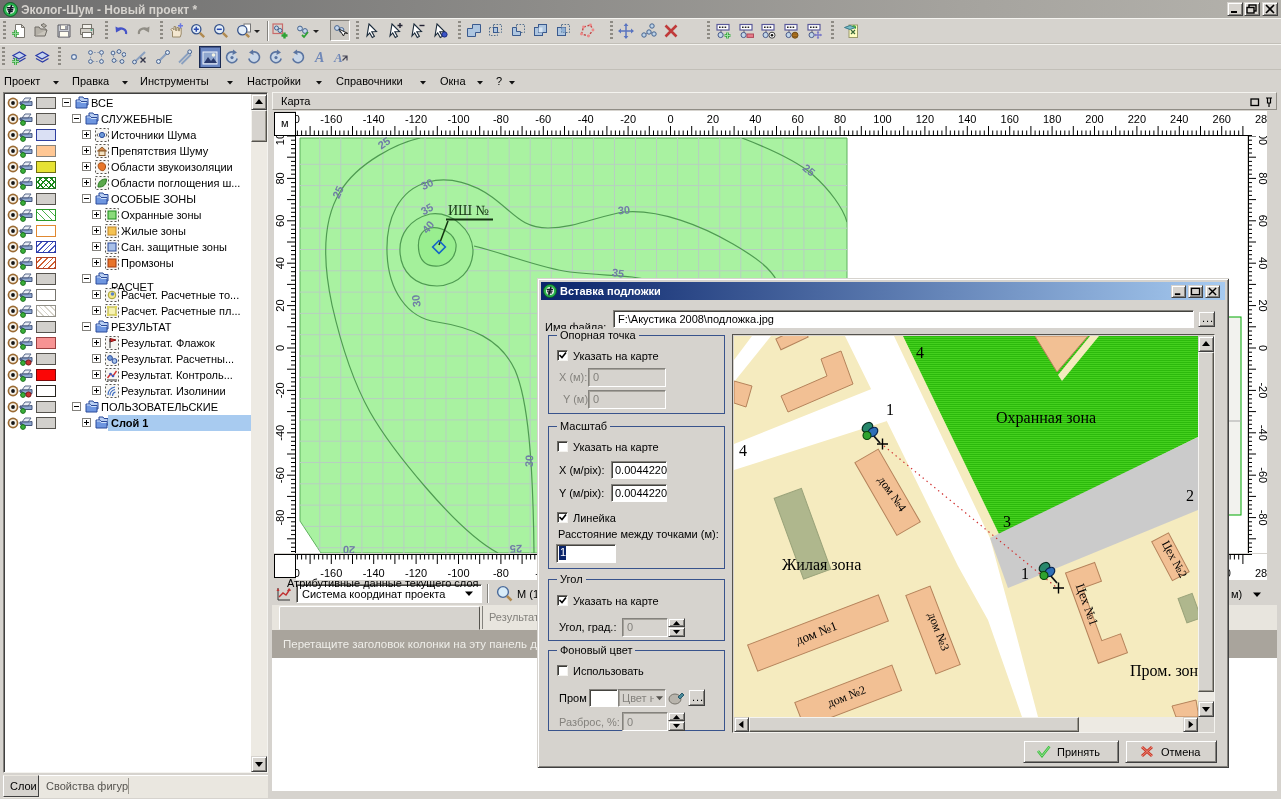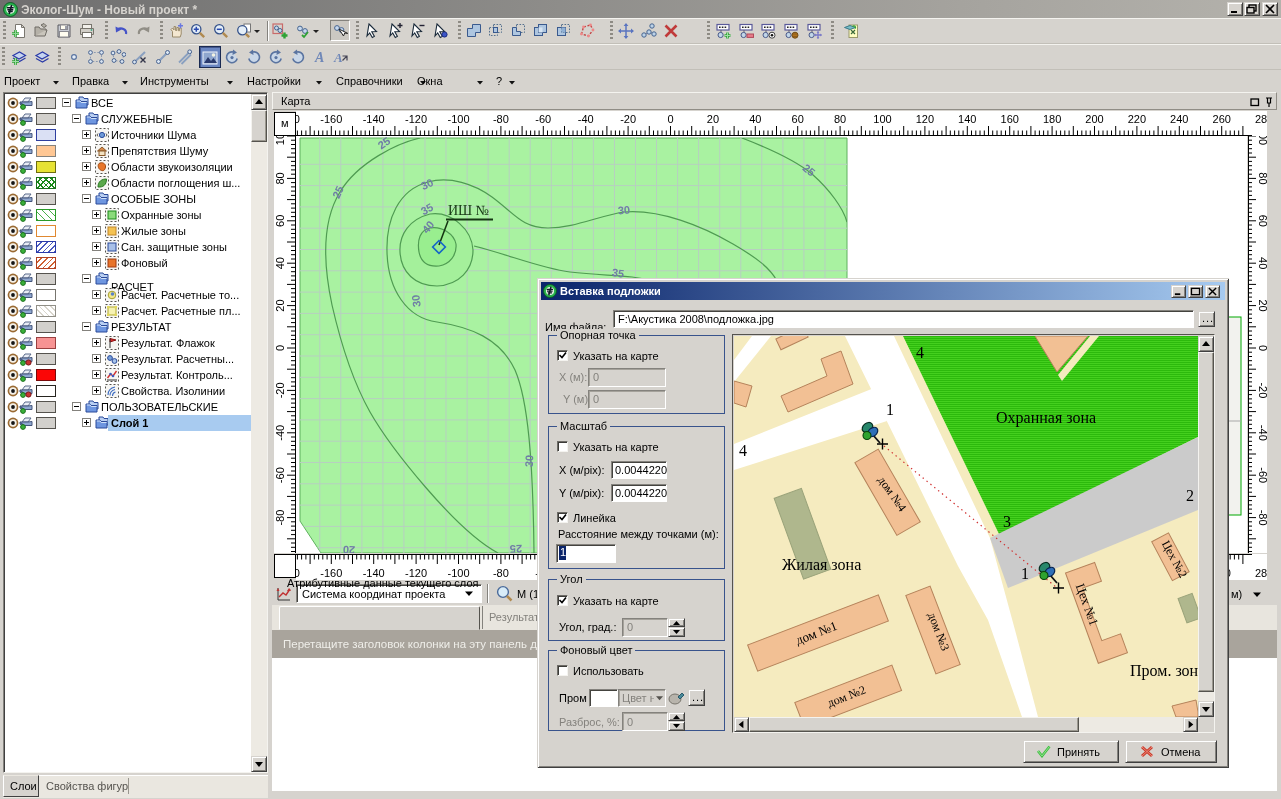--- a/index.html
+++ b/index.html
@@ -322,21 +322,21 @@
     <path d="M1 1l3 3.4L7 1z" fill="#111"></path>
   </svg>
 <div class="abs" style="left:247px;top:75px">Настройки</div>
 <svg class="abs" style="left:315px;top:80px" width="8" height="6" viewBox="0 0 8 6">
     <path d="M1 1l3 3.4L7 1z" fill="#111"></path>
   </svg>
 <div class="abs" style="left:336px;top:75px">Справочники</div>
 <svg class="abs" style="left:419px;top:80px" width="8" height="6" viewBox="0 0 8 6">
     <path d="M1 1l3 3.4L7 1z" fill="#111"></path>
   </svg>
-<div class="abs" style="left:417px;top:75px">Окна</div>
+<div class="abs" style="left:440px;top:75px">Окна</div>
 <svg class="abs" style="left:476px;top:80px" width="8" height="6" viewBox="0 0 8 6">
     <path d="M1 1l3 3.4L7 1z" fill="#111"></path>
   </svg>
 <div class="abs" style="left:496px;top:75px">?</div>
 <svg class="abs" style="left:508px;top:80px" width="8" height="6" viewBox="0 0 8 6">
     <path d="M1 1l3 3.4L7 1z" fill="#111"></path>
   </svg>
 <div class="abs" style="left:3px;top:92px;width:265px;height:681px;border:1px solid;border-color:#84827D #F4F3EF #F4F3EF #84827D;box-shadow:inset 1px 1px 0 #404040;background:#fff"></div>
 <div class="abs sbtrack" style="left:251px;top:94px;width:16px;height:678px"></div>
 <div class="abs btn" style="left:251px;top:94px;width:16px;height:16px">
@@ -578,21 +578,21 @@
     </svg></div>
 <div class="abs" style="left:36px;top:257px;width:20px;height:12px;background:#fff;background-image:repeating-linear-gradient(-45deg,#D06030 0 1px,rgba(0,0,0,0) 1px 4px);border:1px solid #B04020"></div>
 <svg class="abs" style="left:92px;top:258px" width="9" height="9" viewBox="0 0 9 9">
     <rect x="0.5" y="0.5" width="8" height="8" fill="#fff" stroke="#84827D"></rect>
     <path d="M2 4.5h5M4.5 2v5" stroke="#000"></path>
   </svg>
 <div class="abs" style="left:105px;top:256px"><svg width="14" height="14" viewBox="0 0 14 14">
       <rect x="0.5" y="0.5" width="13" height="13" fill="#F6F5F2" stroke="#55534E" stroke-dasharray="2 2"></rect>
       <rect x="3" y="3" width="8" height="8" fill="#E8742A" stroke="#A03A10"></rect>
     </svg></div>
-<div class="abs" style="left:121px;top:257px">Фоновый</div>
+<div class="abs" style="left:121px;top:257px">Промзоны</div>
 <div class="abs" style="left:7px;top:273px"><svg width="12" height="12" viewBox="0 0 12 12">
       <circle cx="6" cy="6" r="5.4" fill="#9A6A32"></circle>
       <circle cx="6" cy="6" r="3.7" fill="#F6F2EA"></circle>
       <circle cx="6" cy="6" r="1.9" fill="#151515"></circle>
     </svg></div>
 <div class="abs" style="left:19px;top:272px"><svg width="14" height="14" viewBox="0 0 14 14">
       <path d="M3 6l3-4h6L9 6z" fill="#E8ECF4" stroke="#5A6A8A"></path>
       <path d="M1 6h8l4-0.5v4H5z" fill="#8FA8D0" stroke="#44557A"></path>
       <path d="M1 6l4 3.5v2L1 8z" fill="#5A74A8" stroke="#44557A"></path>
       <circle cx="4" cy="11" r="2.4" fill="#3AB03A" stroke="#1A701A"></circle>
@@ -760,21 +760,21 @@
     </svg></div>
 <div class="abs" style="left:36px;top:385px;width:20px;height:12px;background:#fff;border:1px solid #26241F"></div>
 <svg class="abs" style="left:92px;top:386px" width="9" height="9" viewBox="0 0 9 9">
     <rect x="0.5" y="0.5" width="8" height="8" fill="#fff" stroke="#84827D"></rect>
     <path d="M2 4.5h5M4.5 2v5" stroke="#000"></path>
   </svg>
 <div class="abs" style="left:105px;top:384px"><svg width="14" height="14" viewBox="0 0 14 14">
       <rect x="0.5" y="0.5" width="13" height="13" fill="#F6F5F2" stroke="#55534E" stroke-dasharray="2 2"></rect>
       <path d="M3 11c0-4 2-7 7-8M5 11.5c0-3 1.5-5 5-6M7.5 12c0-2 1-3.5 3-4" fill="none" stroke="#3A6AC0" stroke-width="1.1"></path>
     </svg></div>
-<div class="abs" style="left:121px;top:385px">Свойства. Изолинии</div>
+<div class="abs" style="left:121px;top:385px">Результат. Изолинии</div>
 <div class="abs" style="left:7px;top:401px"><svg width="12" height="12" viewBox="0 0 12 12">
       <circle cx="6" cy="6" r="5.4" fill="#9A6A32"></circle>
       <circle cx="6" cy="6" r="3.7" fill="#F6F2EA"></circle>
       <circle cx="6" cy="6" r="1.9" fill="#151515"></circle>
     </svg></div>
 <div class="abs" style="left:19px;top:400px"><svg width="14" height="14" viewBox="0 0 14 14">
       <path d="M3 6l3-4h6L9 6z" fill="#E8ECF4" stroke="#5A6A8A"></path>
       <path d="M1 6h8l4-0.5v4H5z" fill="#8FA8D0" stroke="#44557A"></path>
       <path d="M1 6l4 3.5v2L1 8z" fill="#5A74A8" stroke="#44557A"></path>
       <circle cx="4" cy="11" r="2.4" fill="#3AB03A" stroke="#1A701A"></circle>

